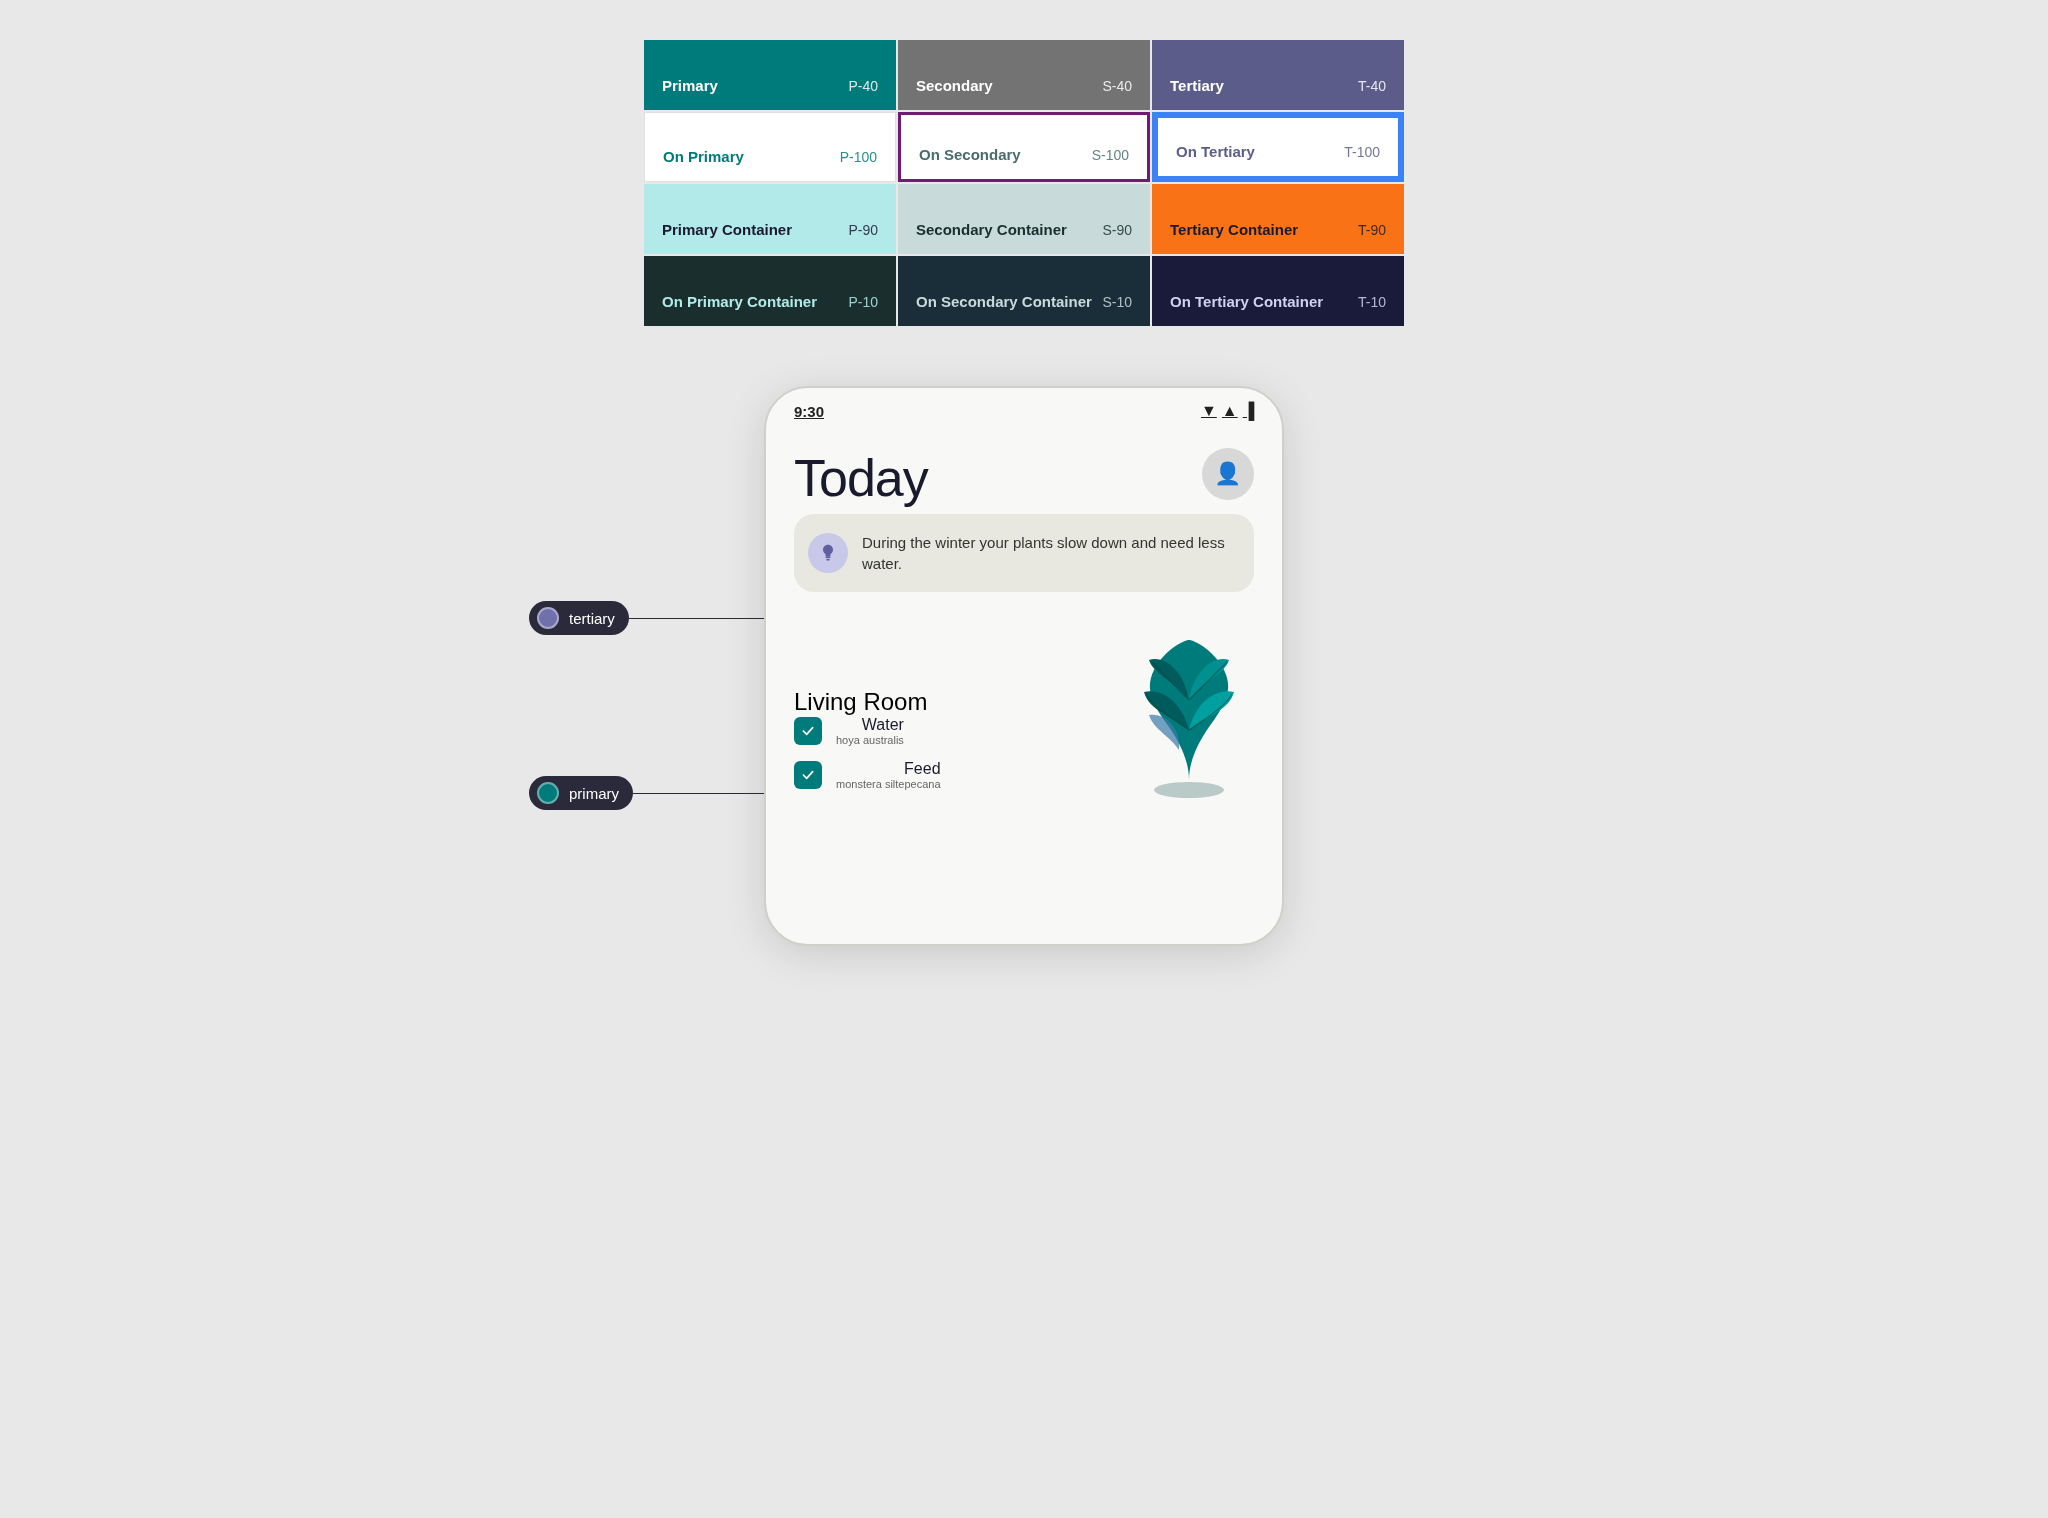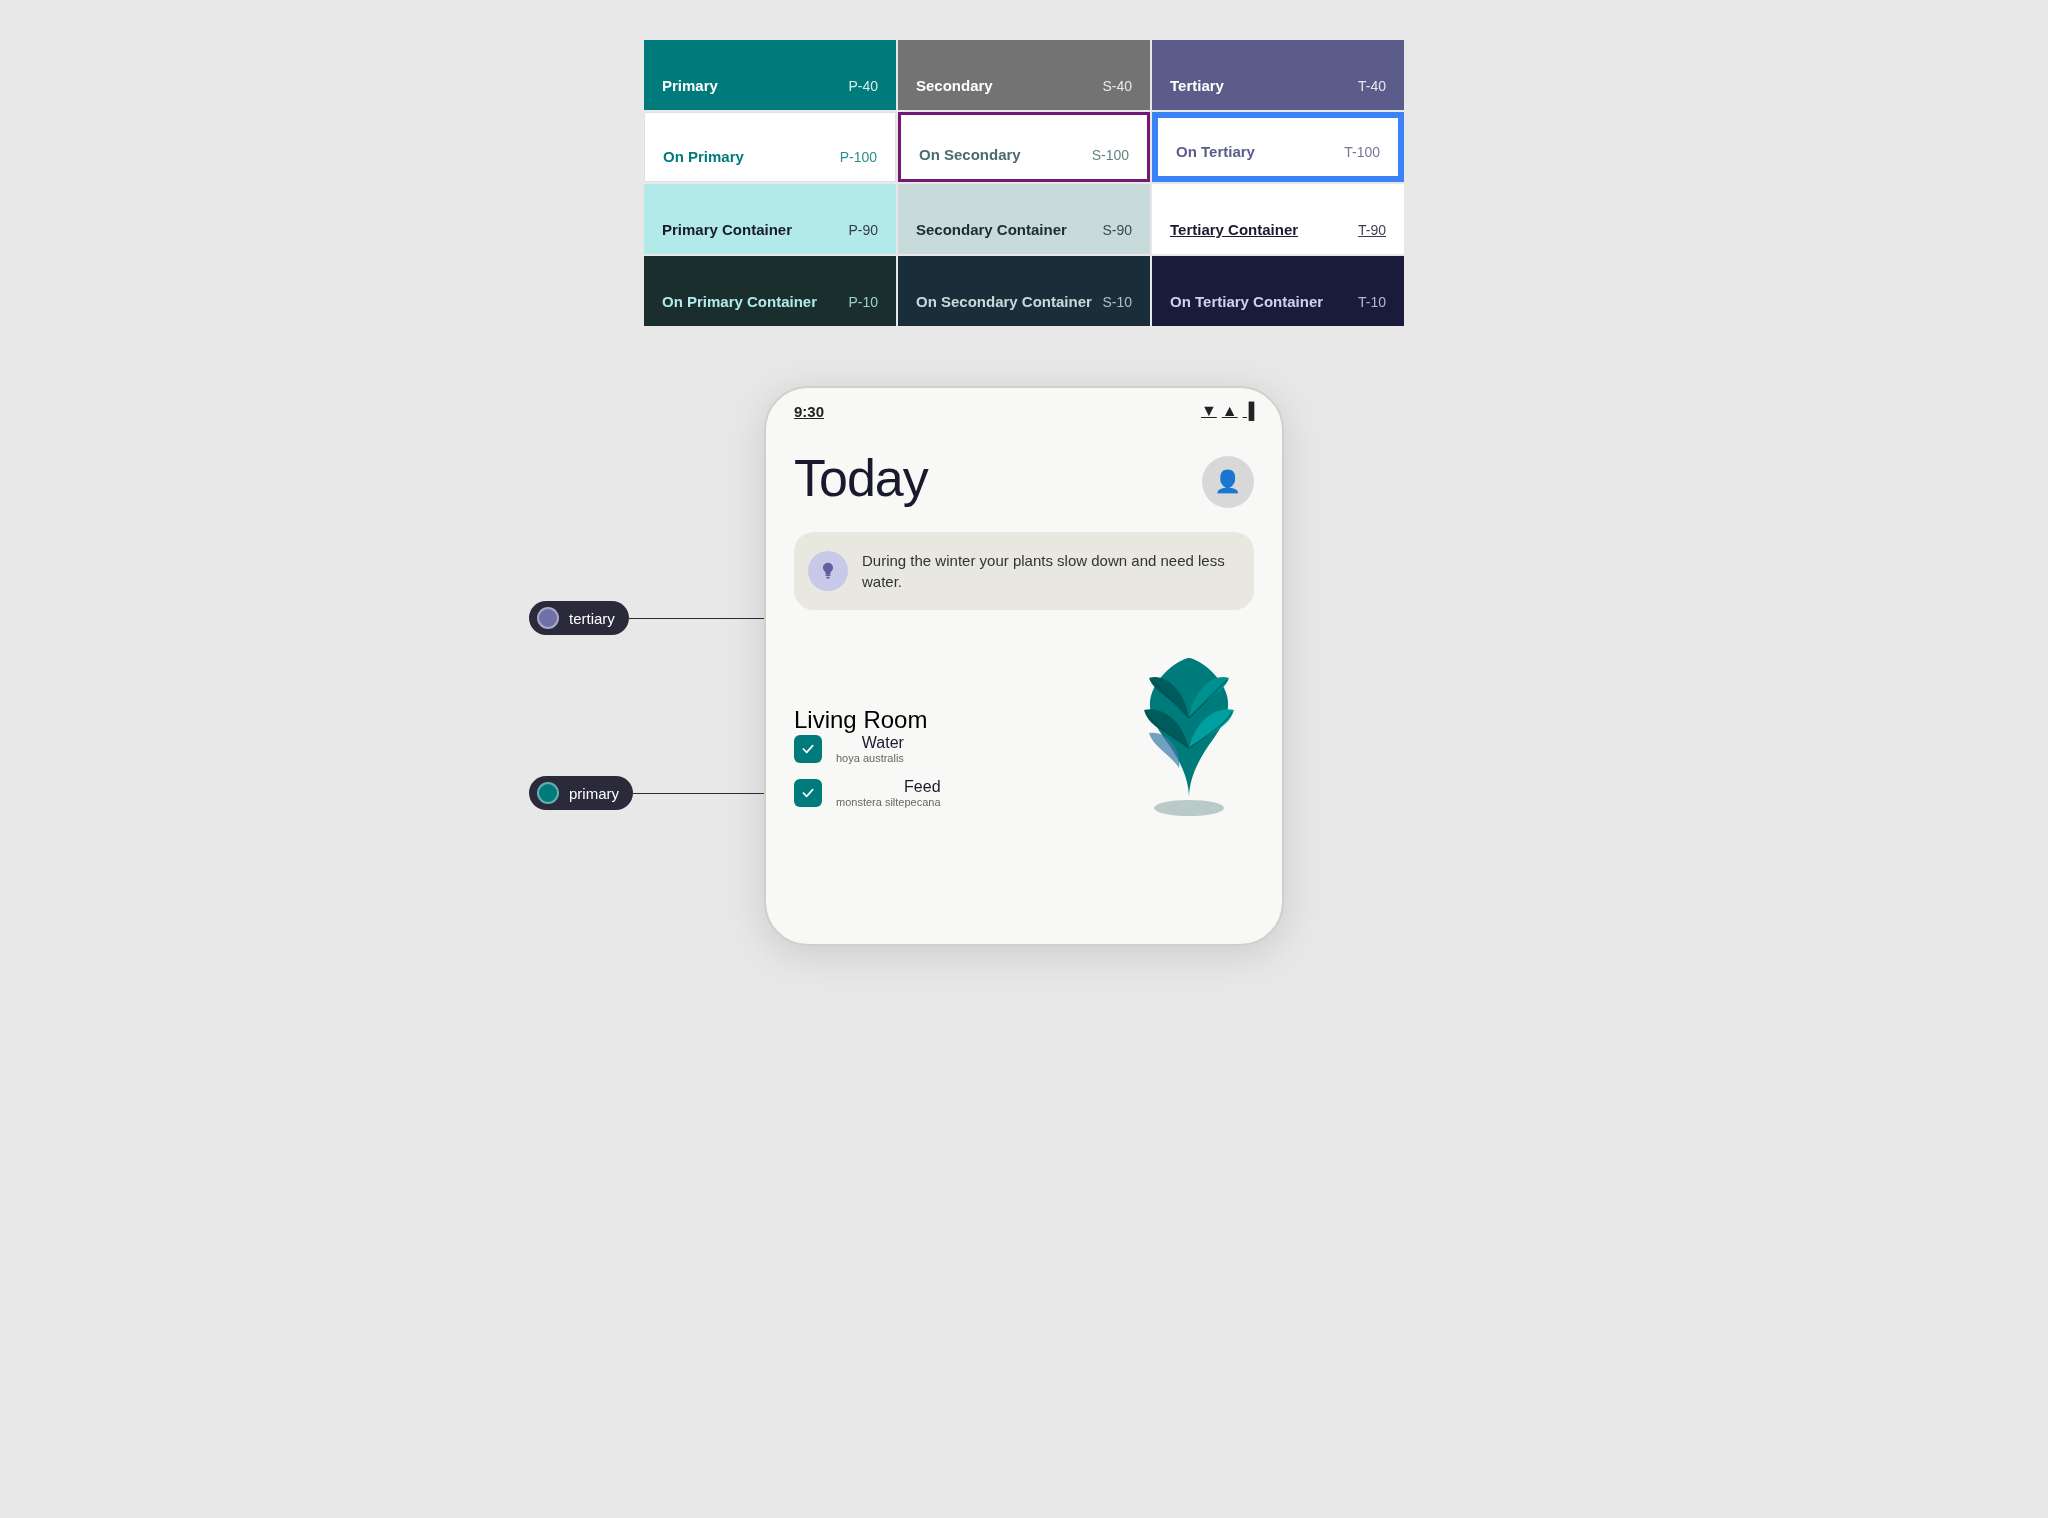--- a/index.html
+++ b/index.html
@@ -39,21 +39,21 @@
 
     
     .cell-s40 { background: #737373; color: #fff; }
     .cell-s100 { background: #fff; color: #4a6c6c; border: 3px solid #701a75; }
     .cell-s90 { background: #c8dada; color: #1a2e2e; }
     .cell-s10 { background: #1a2e3a; color: #c8dada; }
 
     
     .cell-t40 { background: #5c5c8a; color: #fff; }
     .cell-t100 { background: #fff; color: #5c5c8a; border: 6px solid #3b82f6; }
-    .cell-t90 { background: #ffffff; color: #1a1a2e; text-decoration: underline; }
+    .cell-t90 { background: #f97316; color: #1a1a2e; }
     .cell-t10 { background: #1a1a3a; color: #d0d0f0; }
 
     
     .mockup-area {
       display: flex;
       justify-content: center;
       align-items: flex-start;
       position: relative;
       margin-top: 20px;
     }
@@ -111,22 +111,22 @@
 
     
     .phone-content {
       padding: 16px 28px 28px 28px;
     }
 
     
     .phone-header {
       display: flex;
       justify-content: space-between;
-      align-items: flex-end;
-      margin-bottom: 24px;
+      align-items: flex-start;
+      margin-bottom: 6px;
       margin-top: 12px;
     }
     .phone-title {
       font-size: 52px;
       font-weight: 300;
       color: #1a1a2e;
       letter-spacing: -1px;
     }
     .avatar-btn {
       width: 52px;

